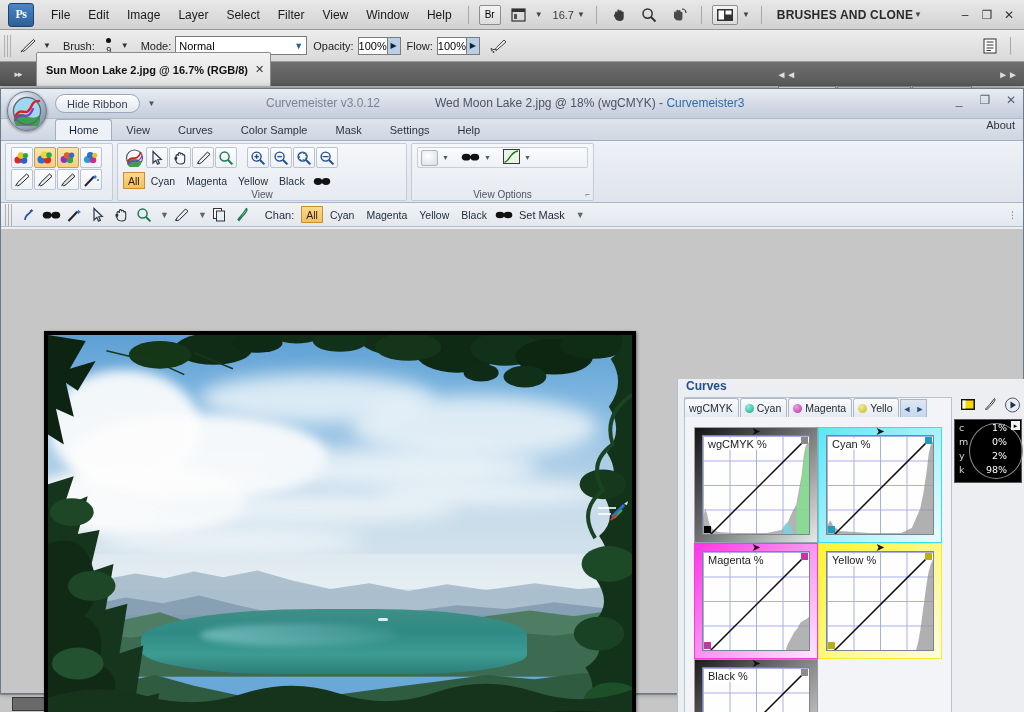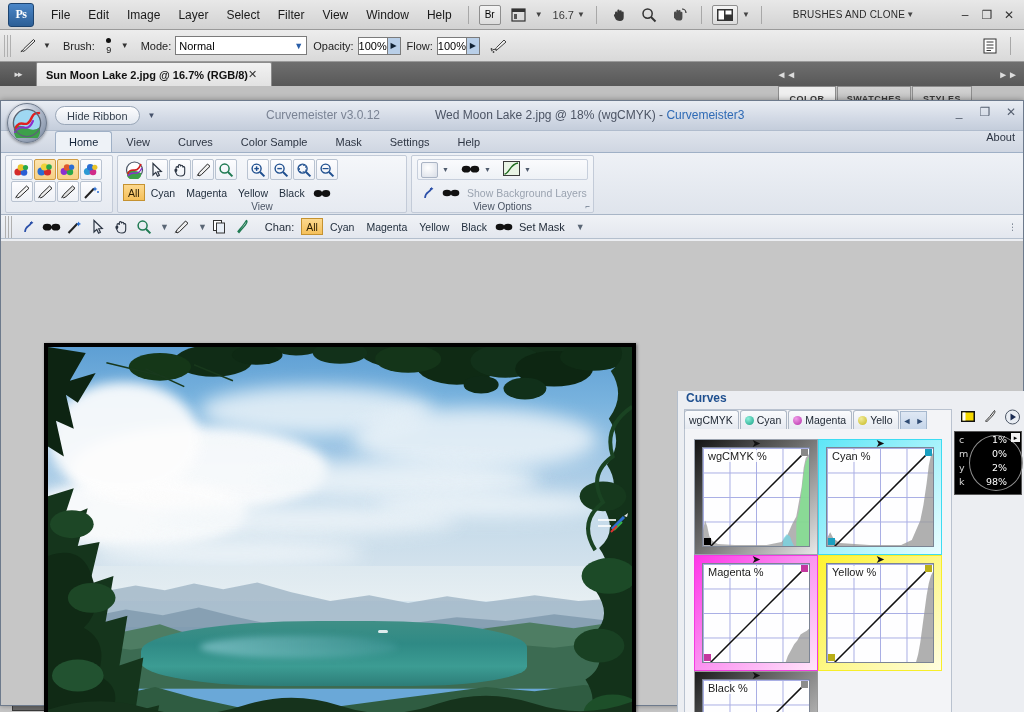--- a/index.html
+++ b/index.html
@@ -42,22 +42,22 @@
     border-radius:2px; display:flex; align-items:center; justify-content:center;
     font-size:10px; margin:0 3px;
   }
   .mb-icon {
     width:22px; height:20px; display:flex; align-items:center;
     justify-content:center; margin:0 4px; font-size:14px; color:#333;
   }
   .mb-caret { font-size:8px; color:#444; margin:0 4px 0 1px; }
   .mb-zoomval { font-size:11px; color:#3a3a3a; margin:0 2px 0 6px; }
   .mb-ws {
-    font-size:10px; font-weight:normal; color:#2a2a2a; letter-spacing:0.2px;
-    margin-left:24px;
+    font-size:12px; font-weight:bold; color:#2a2a2a; letter-spacing:0.2px;
+    margin-left:8px;
   }
   .winbtn { width:22px; text-align:center; color:#333; font-size:12px; }
 
   
   .ps-optionsbar {
     position:absolute; left:0; top:30px; width:1024px; height:32px;
     background:linear-gradient(#ededed,#d9d9d9);
     border-bottom:1px solid #9a9a9a;
     display:flex; align-items:center; padding-left:4px;
   }
@@ -98,24 +98,24 @@
     background:linear-gradient(#6f6f6f,#585858);
     display:flex; align-items:flex-end;
   }
   .tabbar-grip {
     width:36px; height:24px;
     background:linear-gradient(#6a6a6a,#4e4e4e);
     color:#ddd; font-size:9px; display:flex; align-items:center;
     justify-content:center; letter-spacing:-1px;
   }
   .doc-tab {
-    height:24px; background:linear-gradient(#f2f2f2,#e2e2e2);
+    height:34px; background:linear-gradient(#f2f2f2,#e2e2e2);
     border:1px solid #8c8c8c; border-bottom:none;
     border-radius:2px 2px 0 0;
-    padding:0 14px 0 9px; display:flex; align-items:center; gap:0;
+    padding:0 6px 0 9px; display:flex; align-items:center; gap:7px;
     font-size:11px; font-weight:bold; color:#111;
   }
   .doc-tab .x { font-size:11px; font-weight:normal; color:#333; }
   .tabbar-right { margin-left:auto; display:flex; align-items:center; height:24px;}
   .tabbar-arrow { color:#ddd; font-size:10px; padding:0 6px; }
 
   
   .palette-stub {
     position:absolute; top:86px; height:18px;
     background:linear-gradient(#d4d4d4,#bcbcbc);
@@ -148,21 +148,21 @@
     position:absolute; left:0; bottom:18px; width:1024px; height:12px;
     background:#d6d6d6; border-top:1px solid #a8a8a8;
   }
   .ps-scroll-h .thumb {
     position:absolute; left:2px; top:1px; width:120px; height:9px;
     background:linear-gradient(#f0f0f0,#cfcfcf); border:1px solid #909090;
   }
 
   
   #cm-win {
-    position:absolute; left:0; top:100px; width:1024px; height:606px;
+    position:absolute; left:0; top:88px; width:1024px; height:606px;
     background:#eceef2;
     border:1px solid #6d7a8c;
     box-shadow:0 0 6px rgba(0,0,0,.35);
   }
   .cm-titlebar {
     position:relative; height:30px;
     background:linear-gradient(#e9edf3,#d2d9e5 60%,#c4cddb);
     border-bottom:1px solid #b0bccd;
     display:flex; align-items:center;
   }
@@ -750,36 +750,20 @@
         </span>
         <span class="vo-caret">▼</span>
         <span style="width:6px"></span>
         <span>
           <svg width="17" height="15" viewBox="0 0 17 15">
             <rect x="0.5" y="0.5" width="16" height="14" fill="#e9f4e5" stroke="#3a3a3a"></rect>
             <path d="M1.5 13 C6 13, 7 3, 15 2" fill="none" stroke="#1d6a1d" stroke-width="1.4"></path>
           </svg>
         </span>
         <span class="vo-caret">▼</span>
-      </div>
-      <div class="rrow">
-        <div class="ricon">
-          <svg width="15" height="15" viewBox="0 0 15 15">
-            <path d="M4 13 C4 6, 10 8, 10 3" fill="none" stroke="#2a4fa8" stroke-width="1.6"></path>
-            <path d="M10 2 l2.4 1.8 -2.4 1.8 Z" fill="#2a4fa8"></path>
-          </svg>
-        </div>
-        <div class="ricon">
-          <svg width="18" height="12" viewBox="0 0 18 12">
-            <ellipse cx="5" cy="6" rx="4.3" ry="3.3" fill="#111"></ellipse>
-            <ellipse cx="13" cy="6" rx="4.3" ry="3.3" fill="#111"></ellipse>
-            <rect x="7.7" y="5" width="2.8" height="2" fill="#111"></rect>
-          </svg>
-        </div>
-        <div class="vo-text">Show Background Layers</div>
       </div>
       <div class="rgroup-label">View Options</div>
       <div class="rgroup-dialog">⌐</div>
     </div>
   </div>
 
   <div class="cm-toolbar2">
     <div class="grip"></div>
     <div class="t2icon">
       <svg width="15" height="15" viewBox="0 0 15 15">

